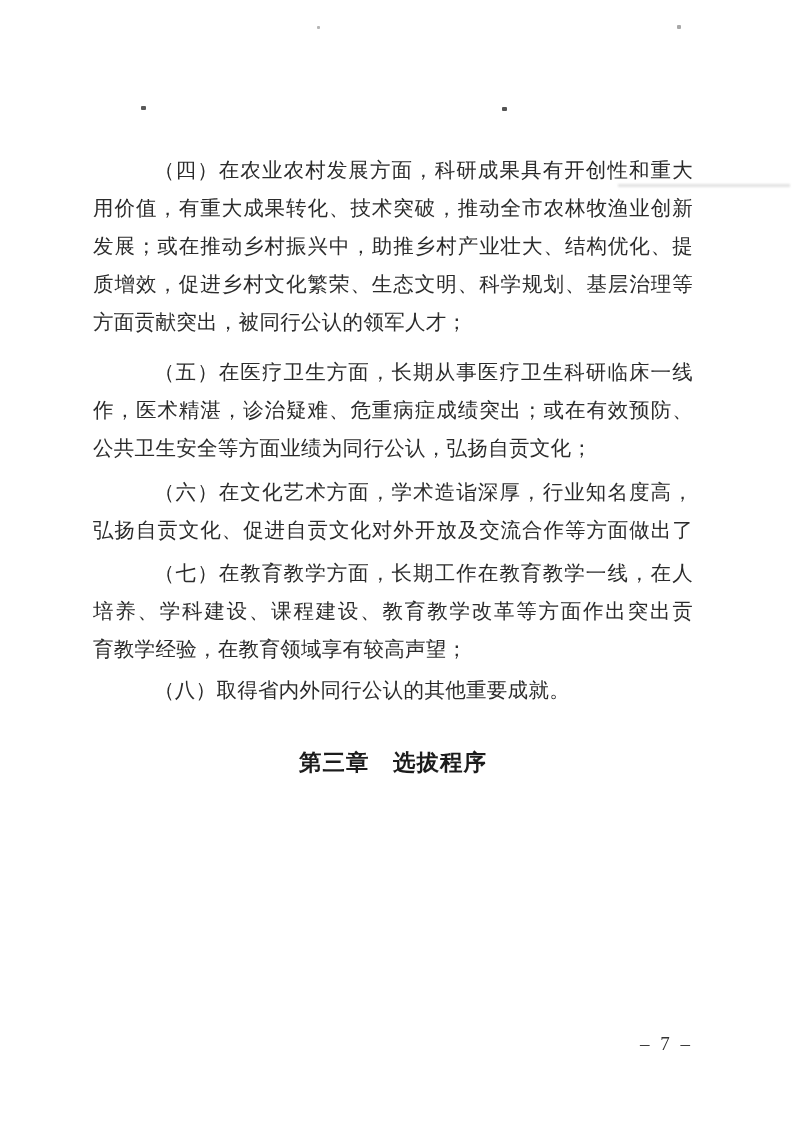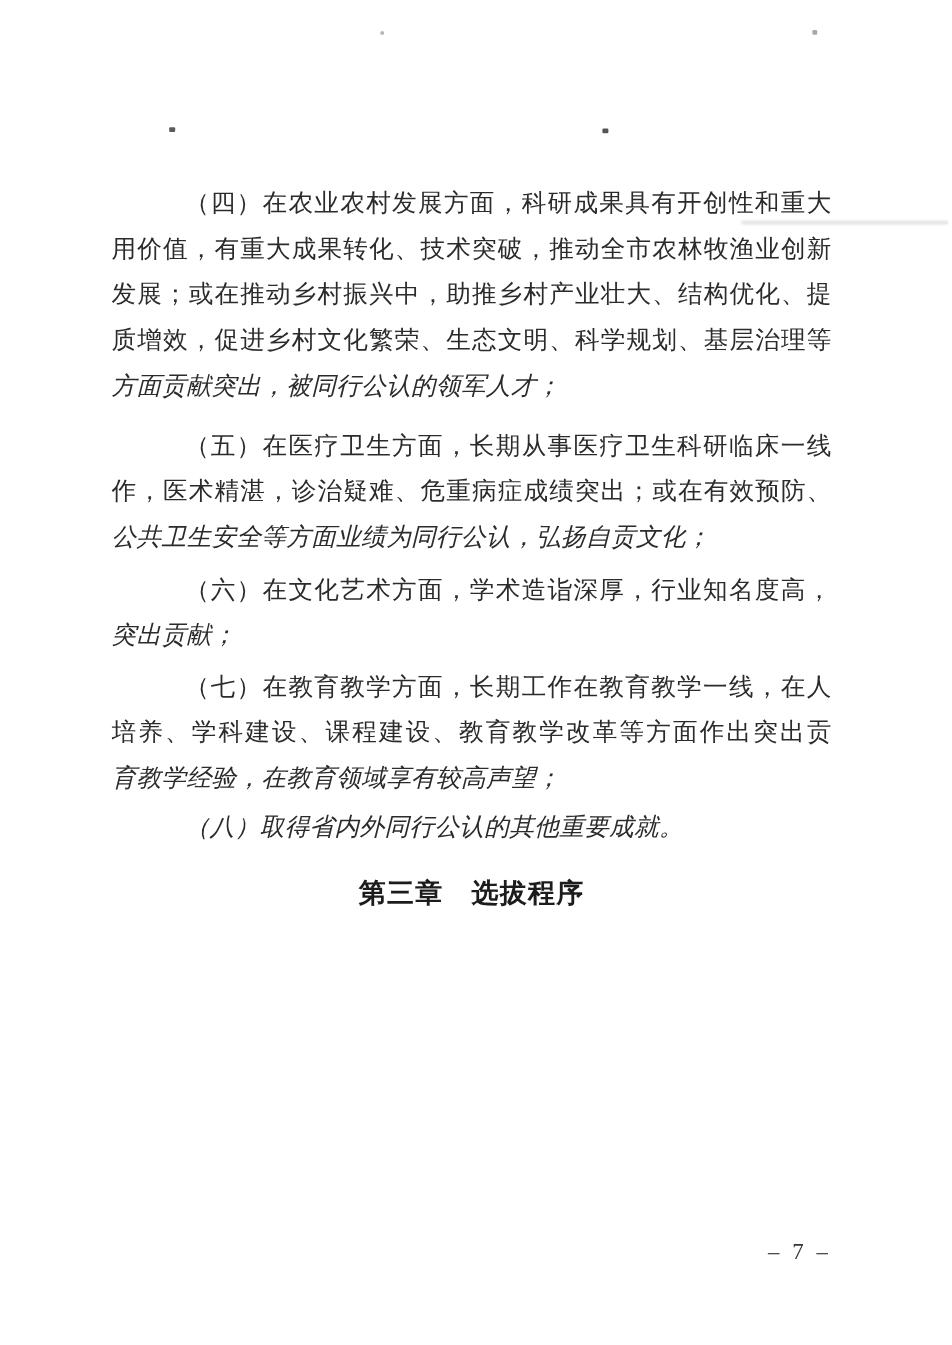--- a/index.html
+++ b/index.html
@@ -36,24 +36,23 @@
     text-align: justify;
     text-align-last: justify;
     letter-spacing: 0.3px;
   }
   .line.first {
     padding-left: 61px;
   }
   .line.last {
     text-align: left;
     text-align-last: left;
-    font-style: italic;
   }
   .chapter-heading {
-    margin-top: 17px;
+    margin-top: 35px;
     height: 38px;
     line-height: 38px;
     text-align: center;
     font-family: "Liberation Sans", "DejaVu Sans", sans-serif;
     font-weight: 700;
     font-size: 22.5px;
     color: #1c1c1c;
     letter-spacing: 1px;
   }
   .page-number {
@@ -106,21 +105,21 @@
     </div>
 
     <div class="paragraph p5">
       <div class="line first">（五）在医疗卫生方面，长期从事医疗卫生科研临床一线工</div>
       <div class="line">作，医术精湛，诊治疑难、危重病症成绩突出；或在有效预防、</div>
       <div class="line last">公共卫生安全等方面业绩为同行公认，弘扬自贡文化；</div>
     </div>
 
     <div class="paragraph p6">
       <div class="line first">（六）在文化艺术方面，学术造诣深厚，行业知名度高，为</div>
-      <div class="line last">突出贡献；</div>
+      <div class="line">弘扬自贡文化、促进自贡文化对外开放及交流合作等方面做出了</div>
     </div>
 
     <div class="paragraph p7">
       <div class="line first">（七）在教育教学方面，长期工作在教育教学一线，在人才</div>
       <div class="line">培养、学科建设、课程建设、教育教学改革等方面作出突出贡献，</div>
       <div class="line last">育教学经验，在教育领域享有较高声望；</div>
     </div>
 
     <div class="paragraph p8">
       <div class="line first last">（八）取得省内外同行公认的其他重要成就。</div>

